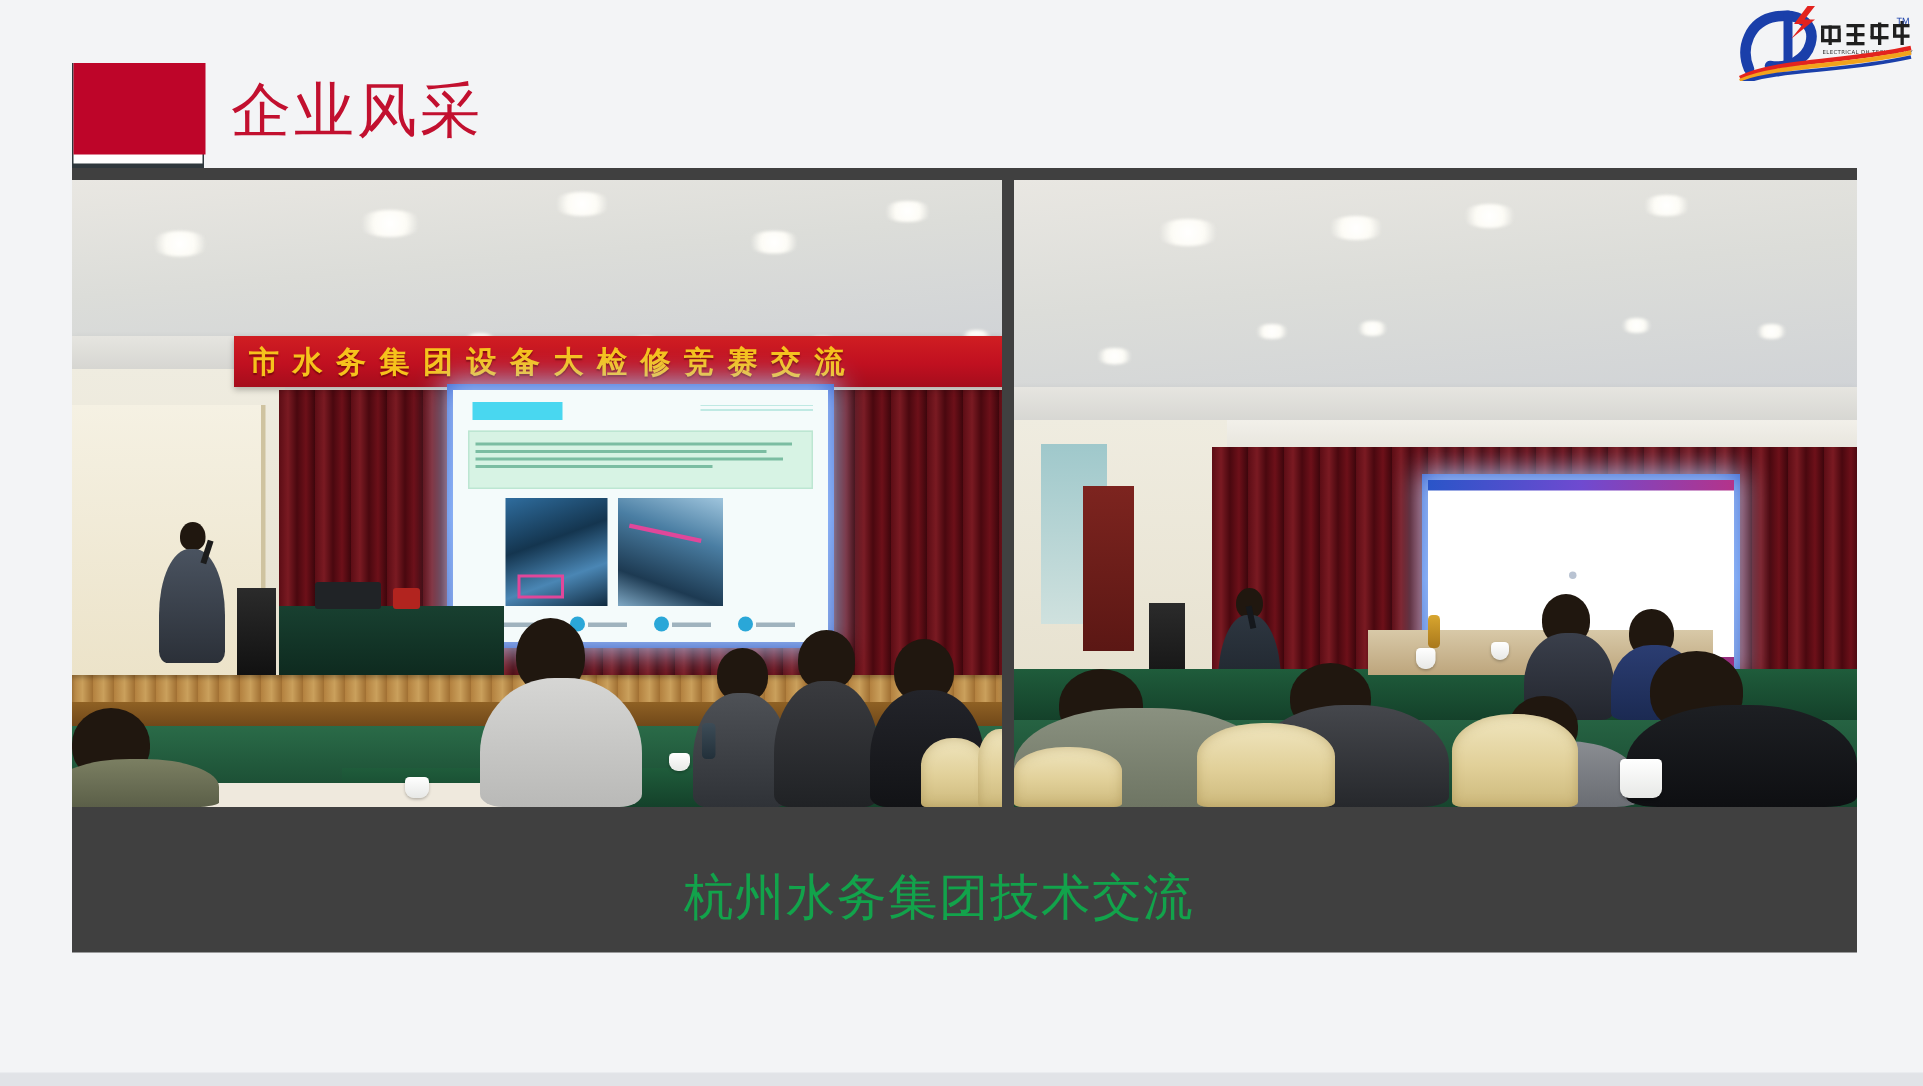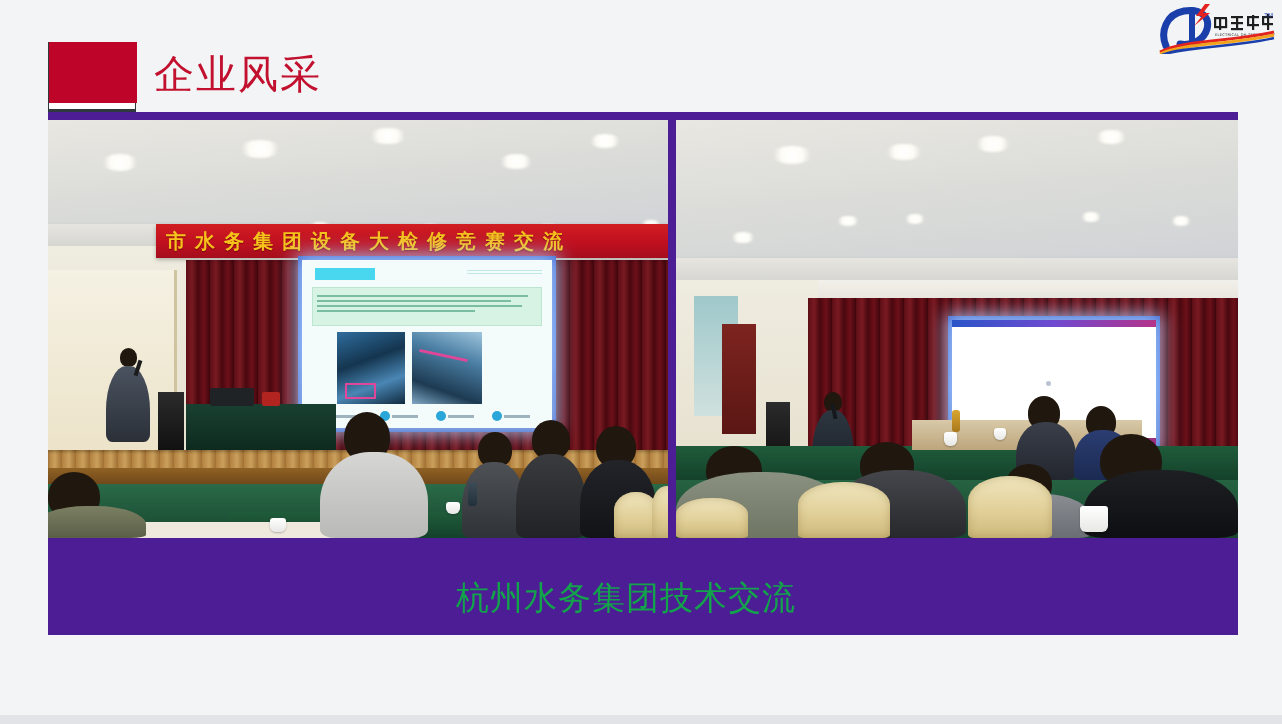--- a/index.html
+++ b/index.html
@@ -94,21 +94,21 @@
     color: #1a3faa;
   }
 
   
   .card {
     position: absolute;
     left: 48px;
     top: 112px;
     width: 1190px;
     height: 523px;
-    background: #4c1d95;
+    background: #404040;
   }
 
   
   .photo-row {
     position: absolute;
     left: 0;
     top: 8px;
     width: 1190px;
     height: 418px;
   }

